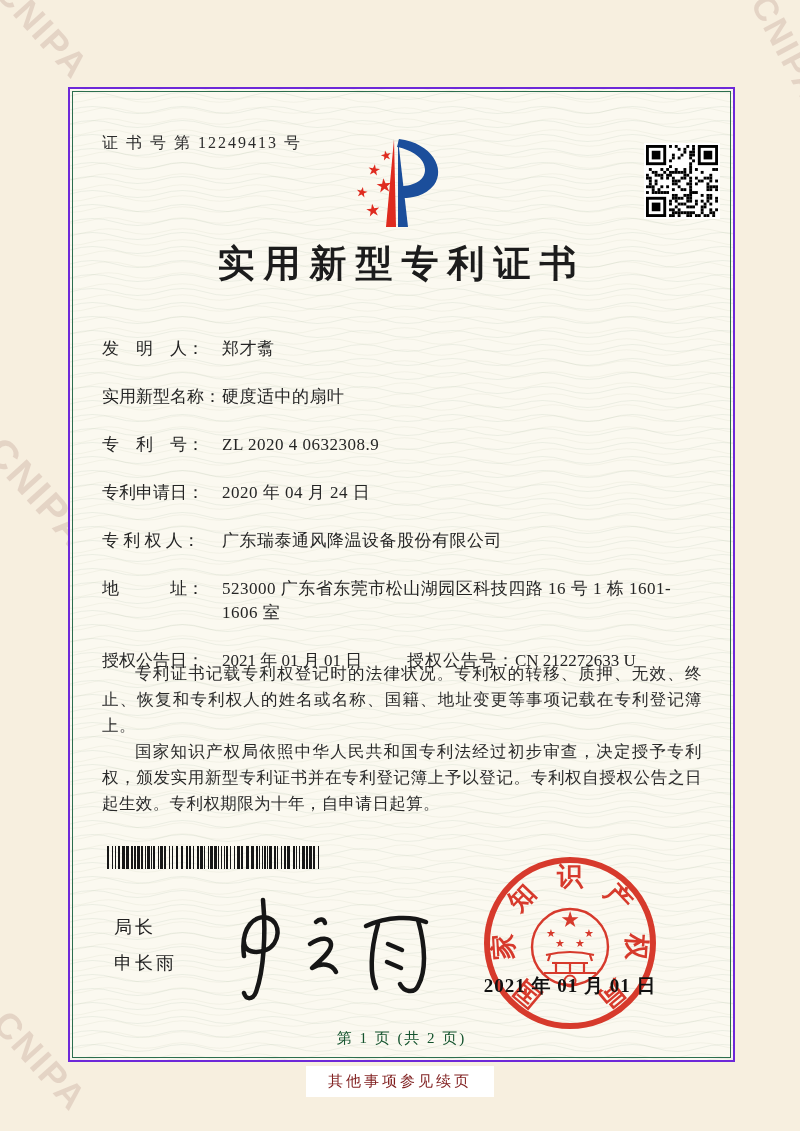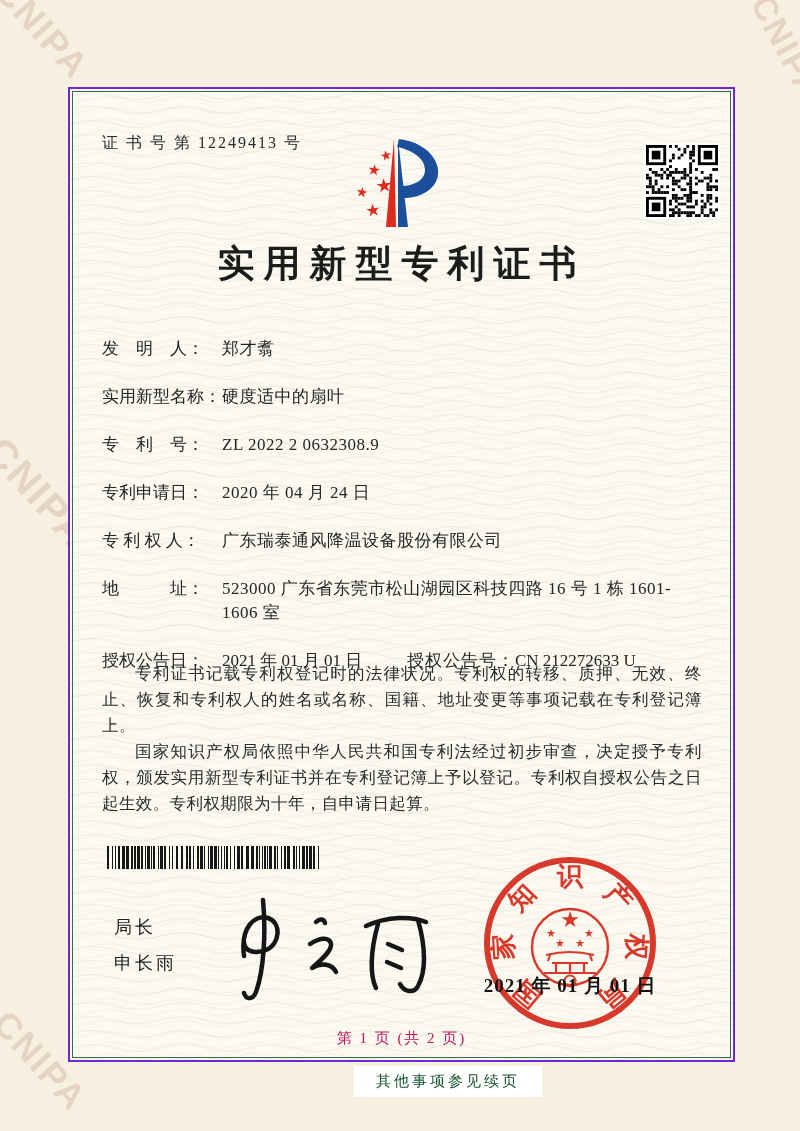--- a/index.html
+++ b/index.html
@@ -71,26 +71,26 @@
   .seal{position:absolute; left:412px; top:766px; width:176px; height:176px; opacity:0.92;}
   .seal-date{
     position:absolute; left:408px; top:884px; width:184px; text-align:center;
     font-size:19px; font-weight:bold; color:#111; letter-spacing:1px; z-index:4;
   }
   #seal-text text{font-size:26px; font-weight:bold; fill:#d42a1c;
     font-family:"Liberation Serif","DejaVu Serif",serif;}
   
   .pagenum{
     position:absolute; left:0; top:940px; width:100%; text-align:center;
-    font-size:15px; letter-spacing:2px; color:#be185d;
+    font-size:15px; letter-spacing:2px; color:#14532d;
   }
   .note{
     position:absolute; left:50%; top:1066px; transform:translateX(-50%);
     background:#ffffff; padding:6px 22px; font-size:15px; letter-spacing:3px;
-    color:#14532d; z-index:3; white-space:nowrap;margin-left:48px;
+    color:#7f1d1d; z-index:3; white-space:nowrap;
   }
 </style>
 </head>
 <body>
 
 <div class="page">
 
   <span class="wm wm1">CNIPA</span>
   <span class="wm wm2">CNIPA</span>
   <span class="wm wm3">CNIPA</span>
@@ -321,21 +321,21 @@
       <div class="title">实用新型专利证书</div>
 
       <div class="fields">
         <div class="f-row">
           <span class="f-label">发　明　人：</span><span class="f-value">郑才翥</span>
         </div>
         <div class="f-row">
           <span class="f-label">实用新型名称：</span><span class="f-value">硬度适中的扇叶</span>
         </div>
         <div class="f-row">
-          <span class="f-label">专　利　号：</span><span class="f-value">ZL 2022 2 0632308.9</span>
+          <span class="f-label">专　利　号：</span><span class="f-value">ZL 2020 4 0632308.9</span>
         </div>
         <div class="f-row">
           <span class="f-label">专利申请日：</span><span class="f-value">2020 年 04 月 24 日</span>
         </div>
         <div class="f-row">
           <span class="f-label">专 利 权 人：</span><span class="f-value">广东瑞泰通风降温设备股份有限公司</span>
         </div>
         <div class="f-row addr">
           <span class="f-label">地　　　址：</span><span class="f-value">523000 广东省东莞市松山湖园区科技四路 16 号 1 栋 1601-1606 室</span>
         </div>

